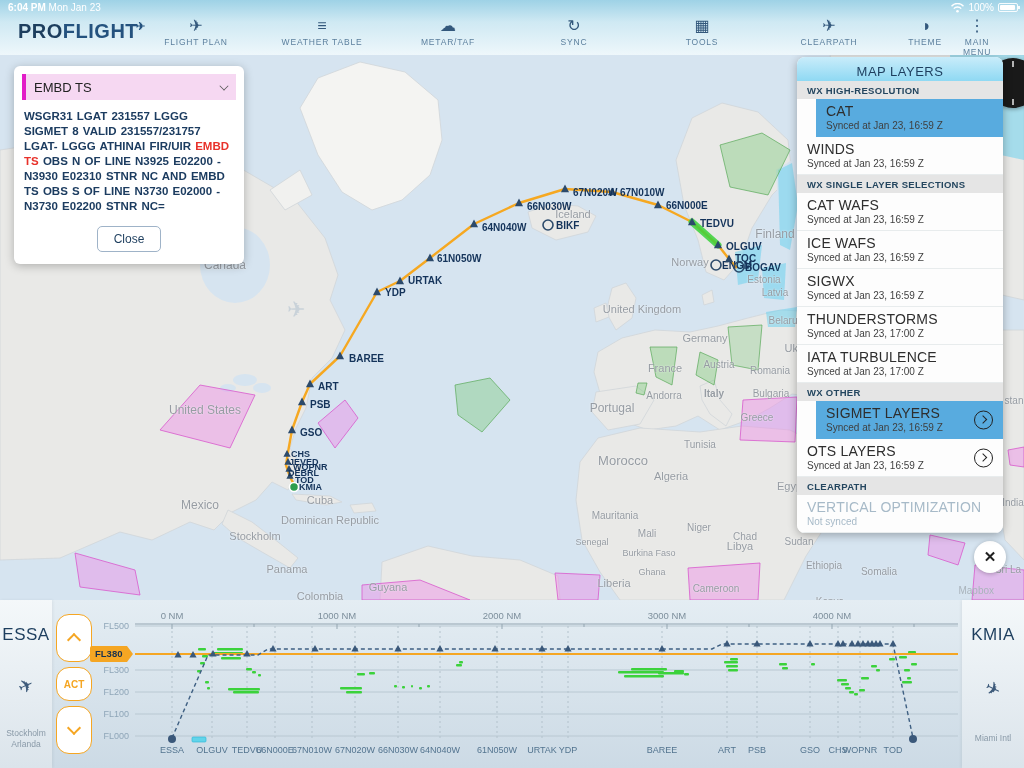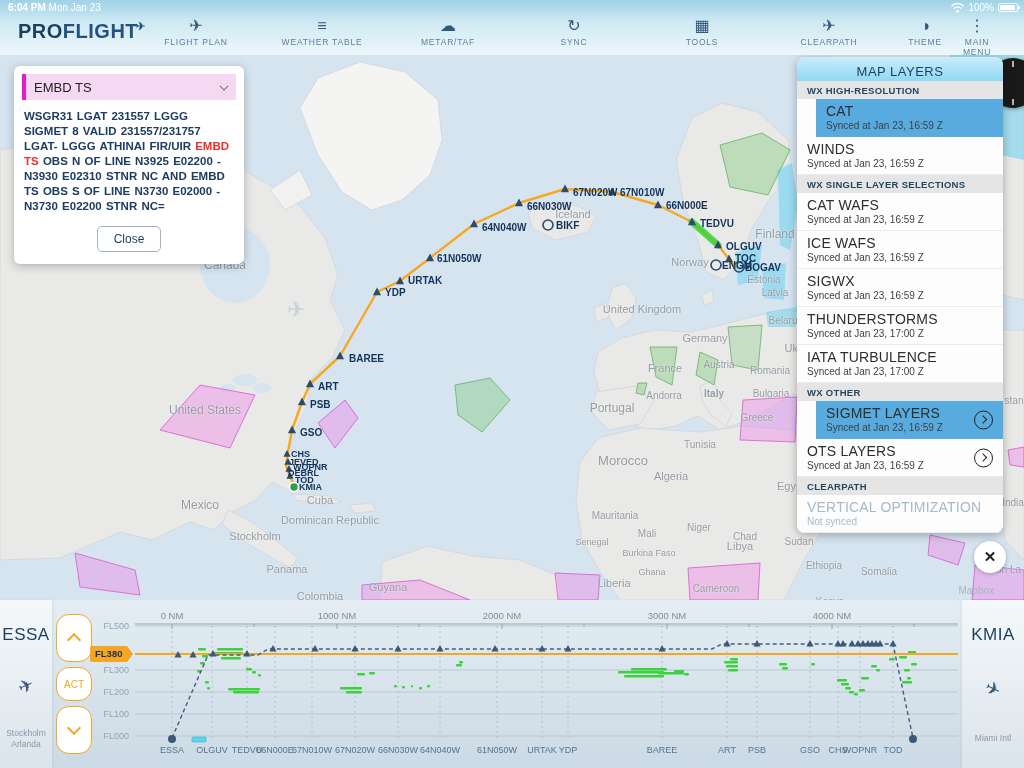--- a/index.html
+++ b/index.html
@@ -542,20 +542,20 @@
 
     <div class="side-panel" id="sp-right">
       <div class="ap-code" style="top:25px;">KMIA</div>
       <div class="ap-plane" style="top:78px; transform:rotate(25deg);">✈</div>
       <div class="ap-city" style="top:133px;">Miami Intl</div>
     </div>
 
     <div class="pf-btn" style="top:14px; height:48px;">
       <span class="pf-chev" style="transform:rotate(45deg); margin-top:20px;"></span>
     </div>
-    <div class="pf-btn" style="top:67px; height:34px; font-size:10px; font-weight:normal; line-height:34px;">ACT</div>
+    <div class="pf-btn" style="top:67px; height:34px; font-size:10px; font-weight:bold; line-height:34px;">ACT</div>
     <div class="pf-btn" style="top:106px; height:48px;">
       <span class="pf-chev" style="transform:rotate(225deg); margin-top:16px;"></span>
     </div>
   </div>
 
   <div id="fl-badge">FL380</div>
 </div>
 
 </body></html>

